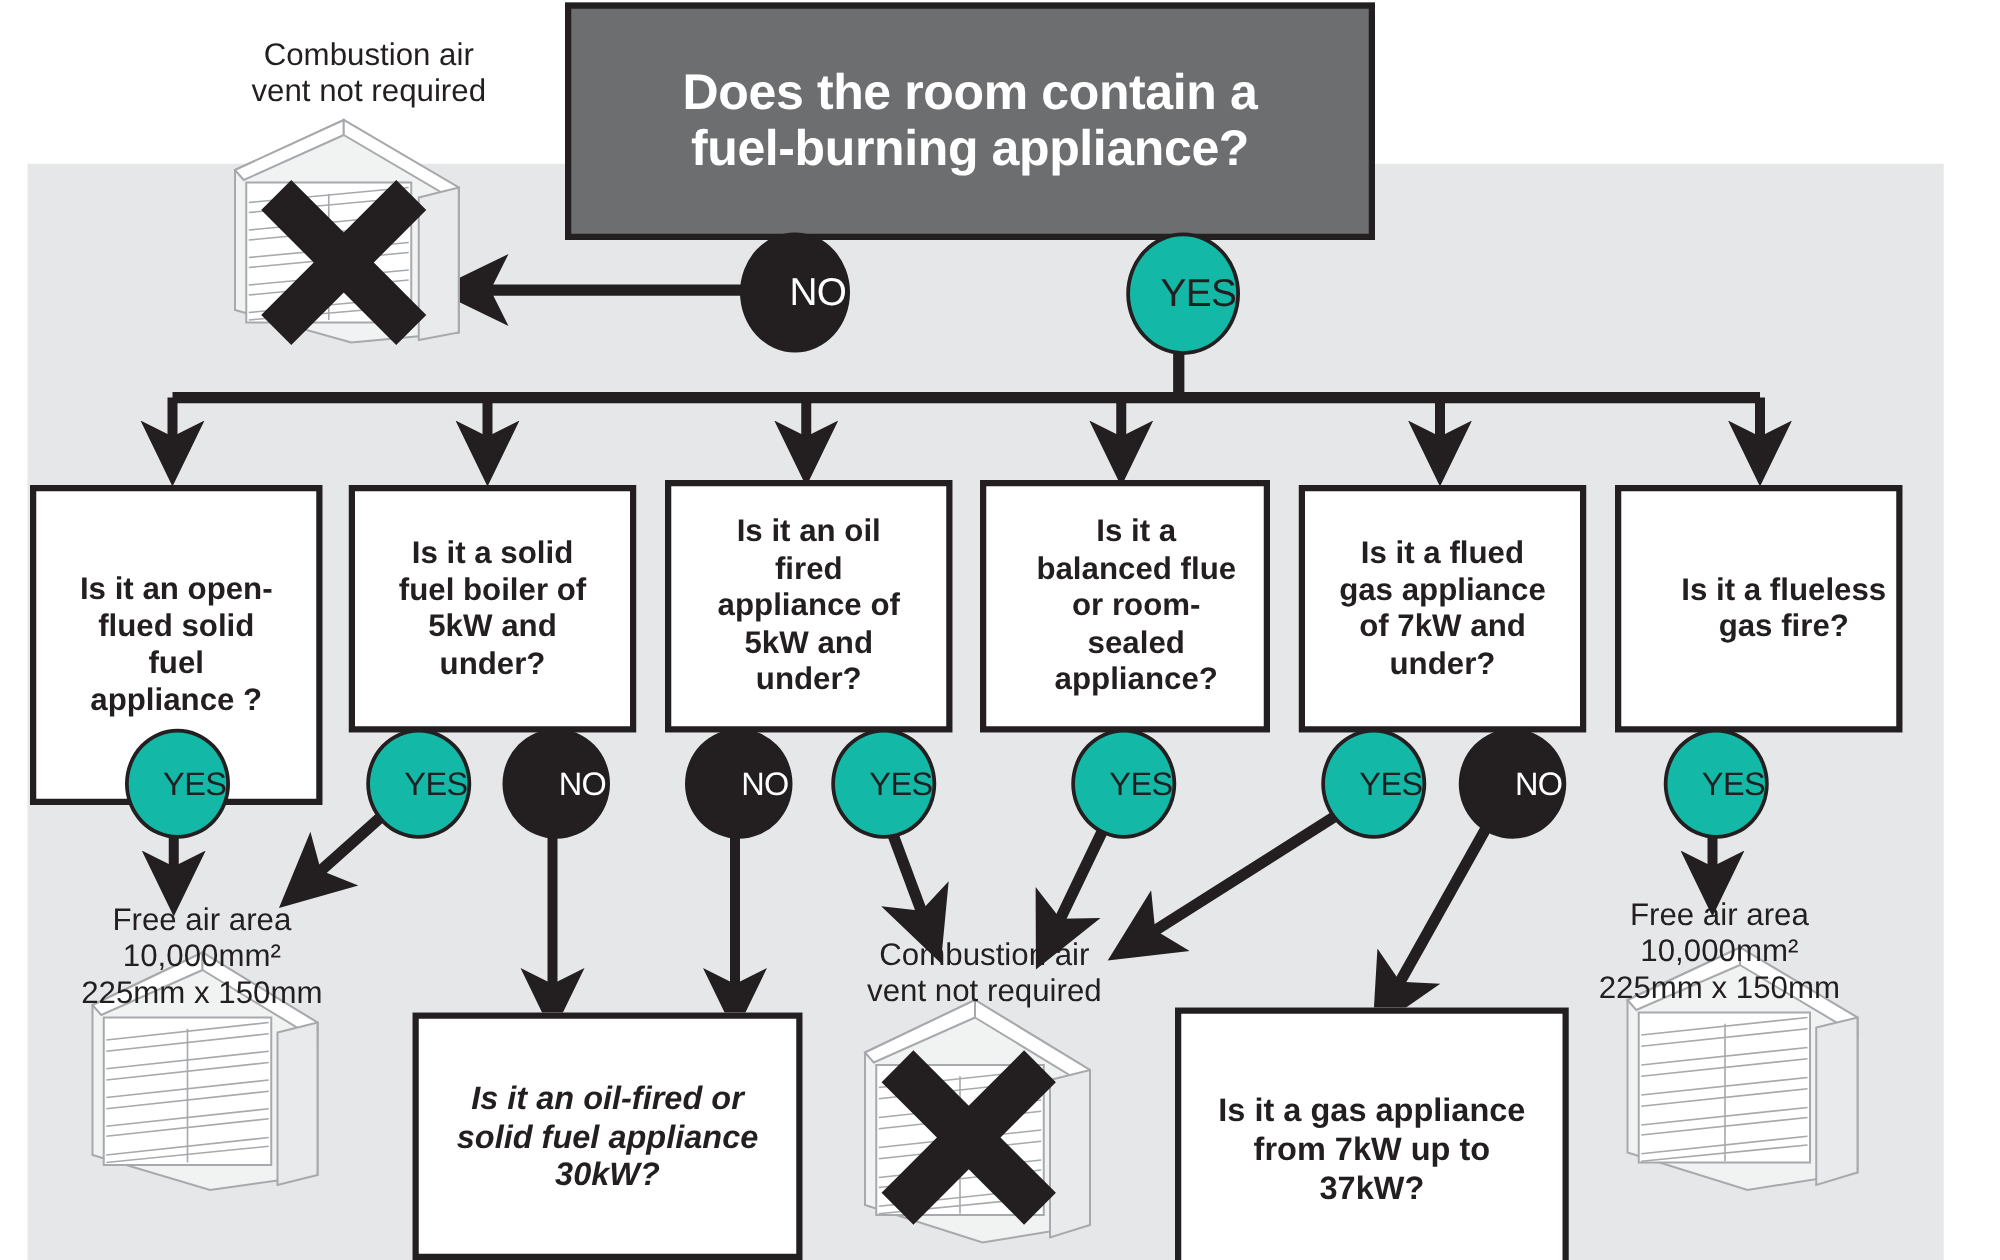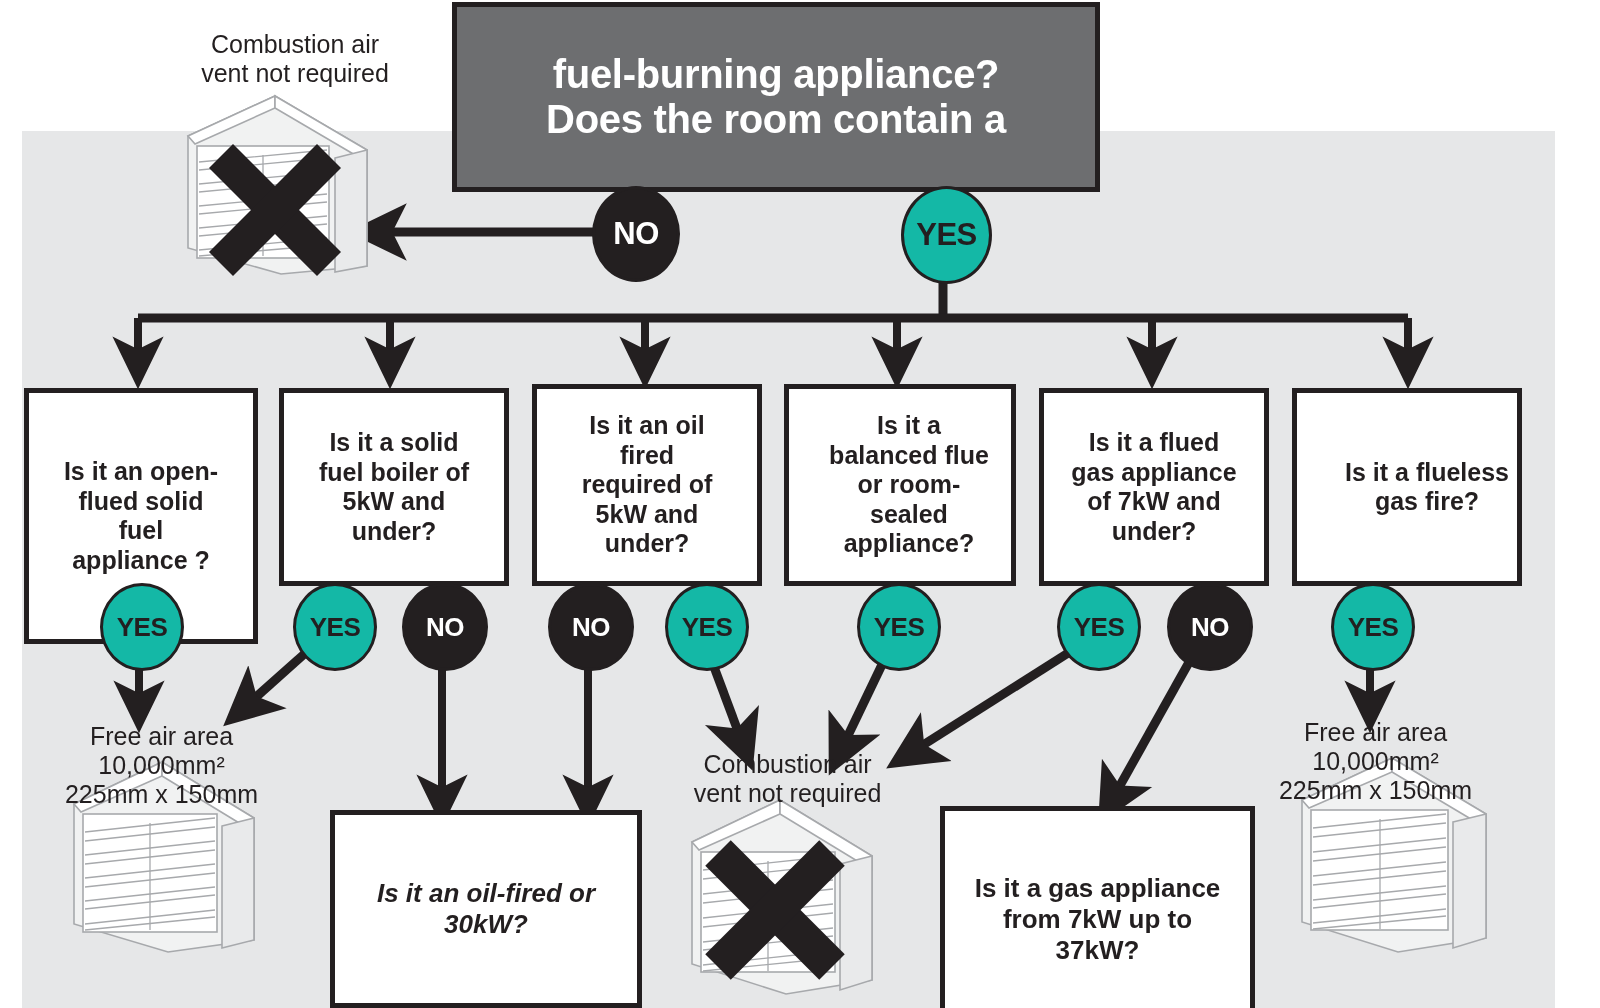--- a/index.html
+++ b/index.html
@@ -21,22 +21,22 @@
   .header-box .htxt{color:#ffffff;font-size:40px;font-weight:bold;line-height:1.12;
                     text-align:center;letter-spacing:-0.3px;padding:0 14px;}
 
   
   .qbox{position:absolute;background:#ffffff;border:5px solid #231f20;
         box-sizing:border-box;display:flex;align-items:center;justify-content:center;}
   .qbox .qtxt{color:#231f20;font-size:25px;font-weight:bold;line-height:1.18;
               text-align:center;padding:0 8px;}
 
   
-  .badge{position:absolute;display:flex;align-items:center;justify-content:center;
-         border-radius:50%;font-weight:bold;letter-spacing:-0.5px;z-index:6;}
+  .badge{position:absolute;display:flex;align-items:center;justify-content:flex-end;
+         border-radius:50%;font-weight:normal;letter-spacing:-0.5px;z-index:6;}
   .badge.yes{background:#14b8a6;border:3px solid #231f20;color:#231f20;}
   .badge.no{background:#231f20;border:3px solid #231f20;color:#ffffff;}
 
   
   .note{position:absolute;color:#231f20;font-size:25px;font-weight:normal;
         line-height:1.15;text-align:center;z-index:5;}
 
   
   .vent{position:absolute;}
   .vent svg{display:block;}
@@ -102,22 +102,22 @@
       <line x1="1197" y1="648" x2="1113" y2="798" stroke="#231f20" stroke-width="9" marker-end="url(#ah)"></line>
     </g>
 
     <g>
       <line x1="1370" y1="648" x2="1370" y2="706" stroke="#231f20" stroke-width="8" marker-end="url(#ah)"></line>
     </g>
   </svg>
 
   <div class="header-box">
     <div class="htxt">
+      <div>Does the room contain a</div>
       <div>fuel-burning appliance?</div>
-      <div>Does the room contain a</div>
     </div>
   </div>
 
   <div class="badge no" style="left:592px;top:186px;width:82px;height:90px;font-size:31px;">
     <span>NO</span>
   </div>
   <div class="badge yes" style="left:901px;top:186px;width:85px;height:92px;font-size:31px;">
     <span>YES</span>
   </div>
 
@@ -167,21 +167,21 @@
       <div>fuel boiler of</div>
       <div>5kW and</div>
       <div>under?</div>
     </div>
   </div>
 
   <div class="qbox" style="left:532px;top:384px;width:230px;height:202px;">
     <div class="qtxt">
       <div>Is it an oil</div>
       <div>fired</div>
-      <div>required of</div>
+      <div>appliance of</div>
       <div>5kW and</div>
       <div>under?</div>
     </div>
   </div>
 
   <div class="qbox" style="left:784px;top:384px;width:232px;height:202px;padding-left:18px;">
     <div class="qtxt">
       <div>Is it a</div>
       <div>balanced flue</div>
       <div>or room-</div>
@@ -315,20 +315,21 @@
           <path d="M25,175 L158,161 M25,181 L158,168"></path>
           <path d="M92,71 L92,181"></path>
         </g>
       </g>
     </svg>
   </div>
 
   <div class="qbox" style="left:330px;top:810px;width:312px;height:198px;z-index:3;">
     <div class="qtxt" style="font-size:26px;font-style:italic;">
       <div>Is it an oil-fired or</div>
+      <div>solid fuel appliance</div>
       <div>30kW?</div>
     </div>
   </div>
 
   <div class="qbox" style="left:940px;top:806px;width:315px;height:227px;z-index:3;">
     <div class="qtxt" style="font-size:26px;">
       <div>Is it a gas appliance</div>
       <div>from 7kW up to</div>
       <div>37kW?</div>
     </div>

